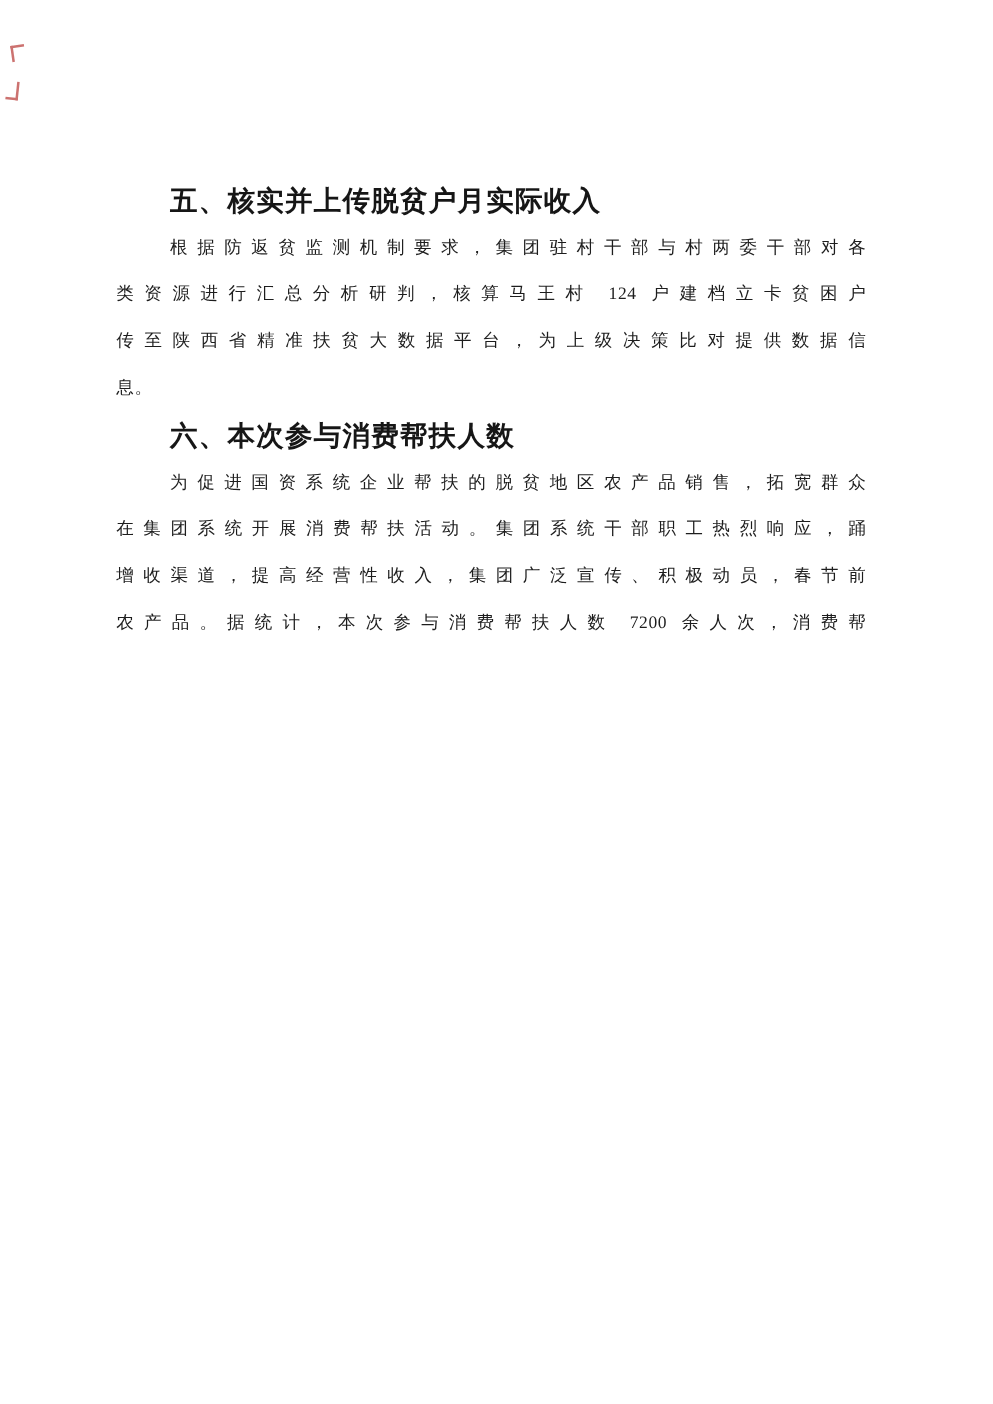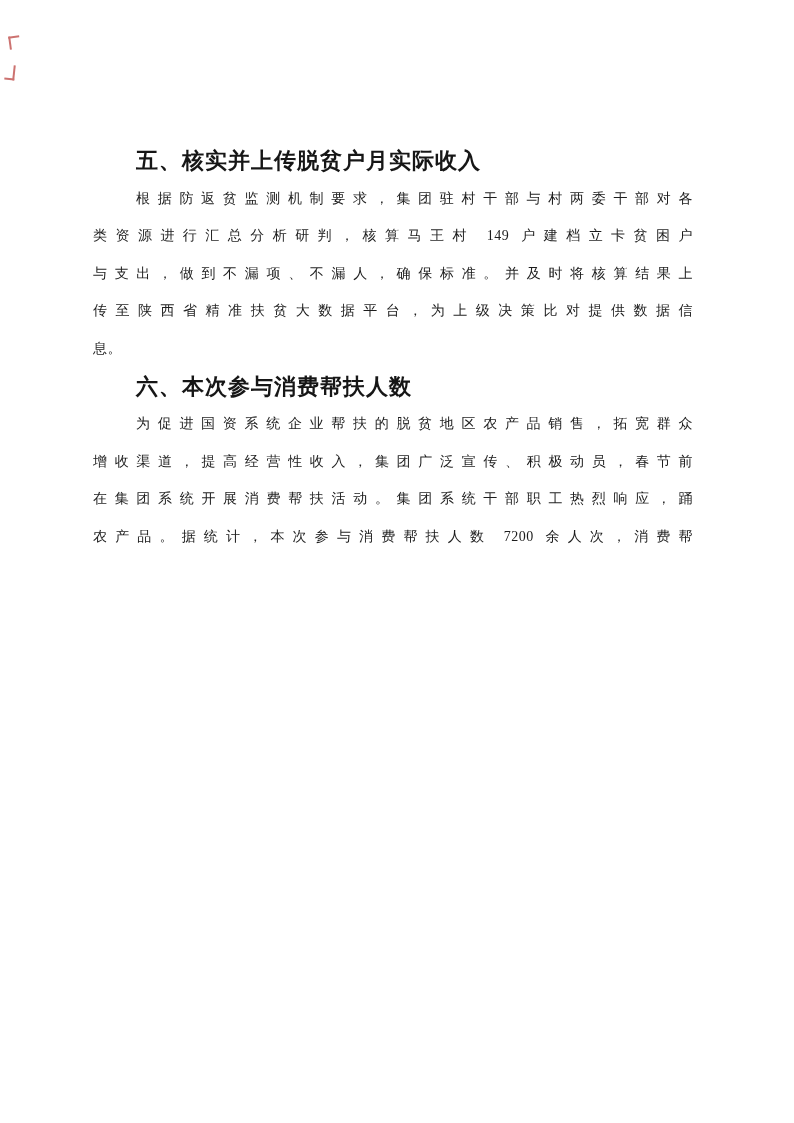--- a/index.html
+++ b/index.html
@@ -79,25 +79,24 @@
 
 <div id="page">
 
   <span class="red-mark" id="red-mark-1"></span>
   <span class="red-mark" id="red-mark-2"></span>
 
   <div id="content">
 
     <div class="heading">五、核实并上传脱贫户月实际收入</div>
     <div class="line first">根据防返贫监测机制要求，集团驻村干部与村两委干部对各</div>
-    <div class="line">类资源进行汇总分析研判，核算马王村 149 户建档立卡贫困户</div>
-    <div class="line">与支出，做到不漏项、不漏人，确保标准。并及时将核算结果上</div>
+    <div class="line">类资源进行汇总分析研判，核算马王村 124 户建档立卡贫困户</div>
     <div class="line">传至陕西省精准扶贫大数据平台，为上级决策比对提供数据信</div>
     <div class="line last">息。</div>
 
     <div class="heading">六、本次参与消费帮扶人数</div>
     <div class="line first">为促进国资系统企业帮扶的脱贫地区农产品销售，拓宽群众</div>
+    <div class="line">在集团系统开展消费帮扶活动。集团系统干部职工热烈响应，踊</div>
     <div class="line">增收渠道，提高经营性收入，集团广泛宣传、积极动员，春节前</div>
-    <div class="line">在集团系统开展消费帮扶活动。集团系统干部职工热烈响应，踊</div>
     <div class="line">农产品。据统计，本次参与消费帮扶人数 7200 余人次，消费帮</div>
 
   </div>
 </div>
 
 </body></html>

